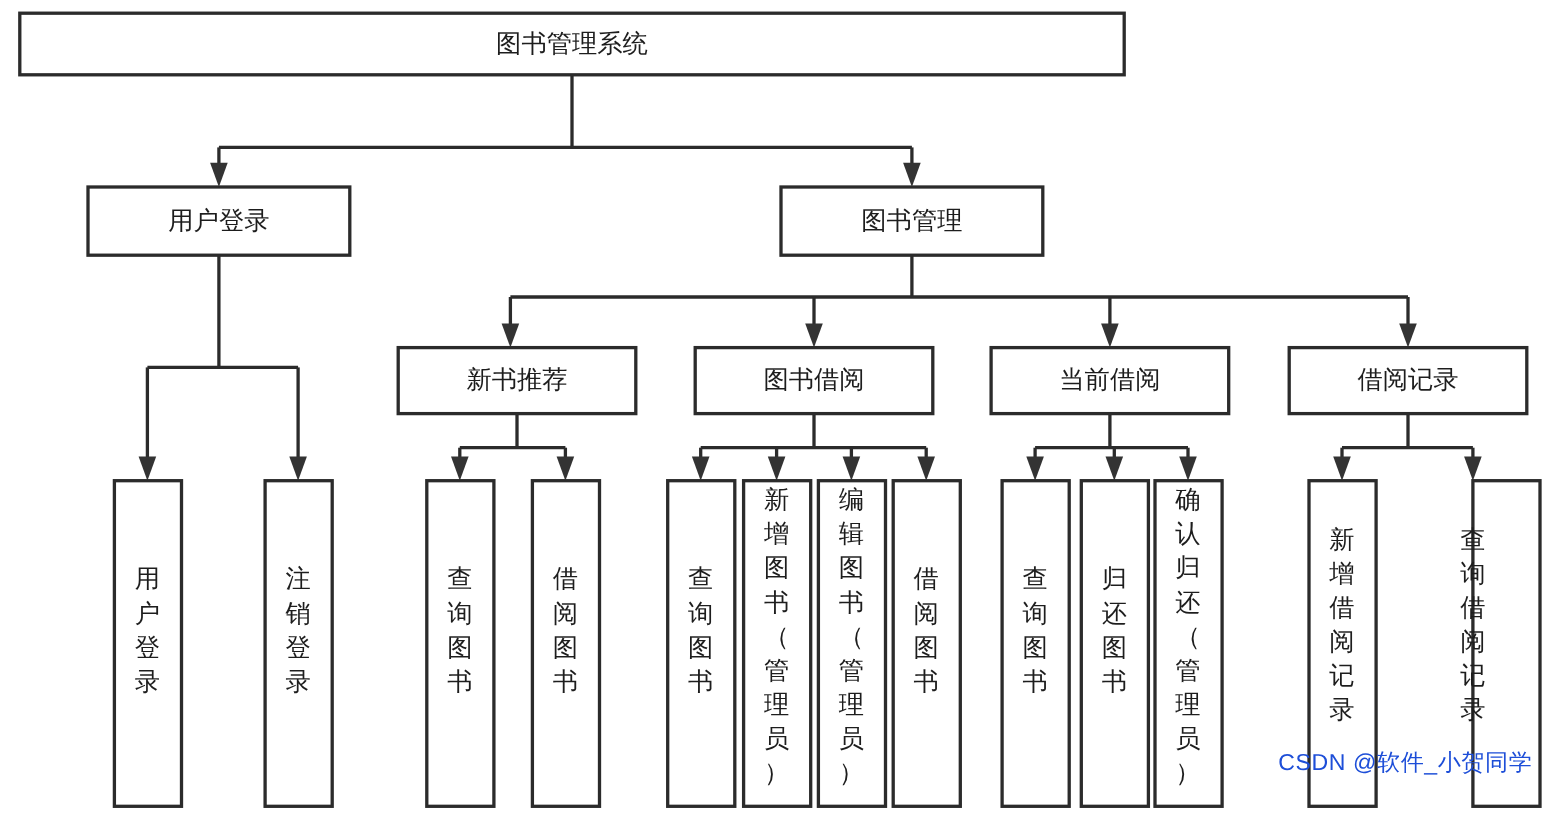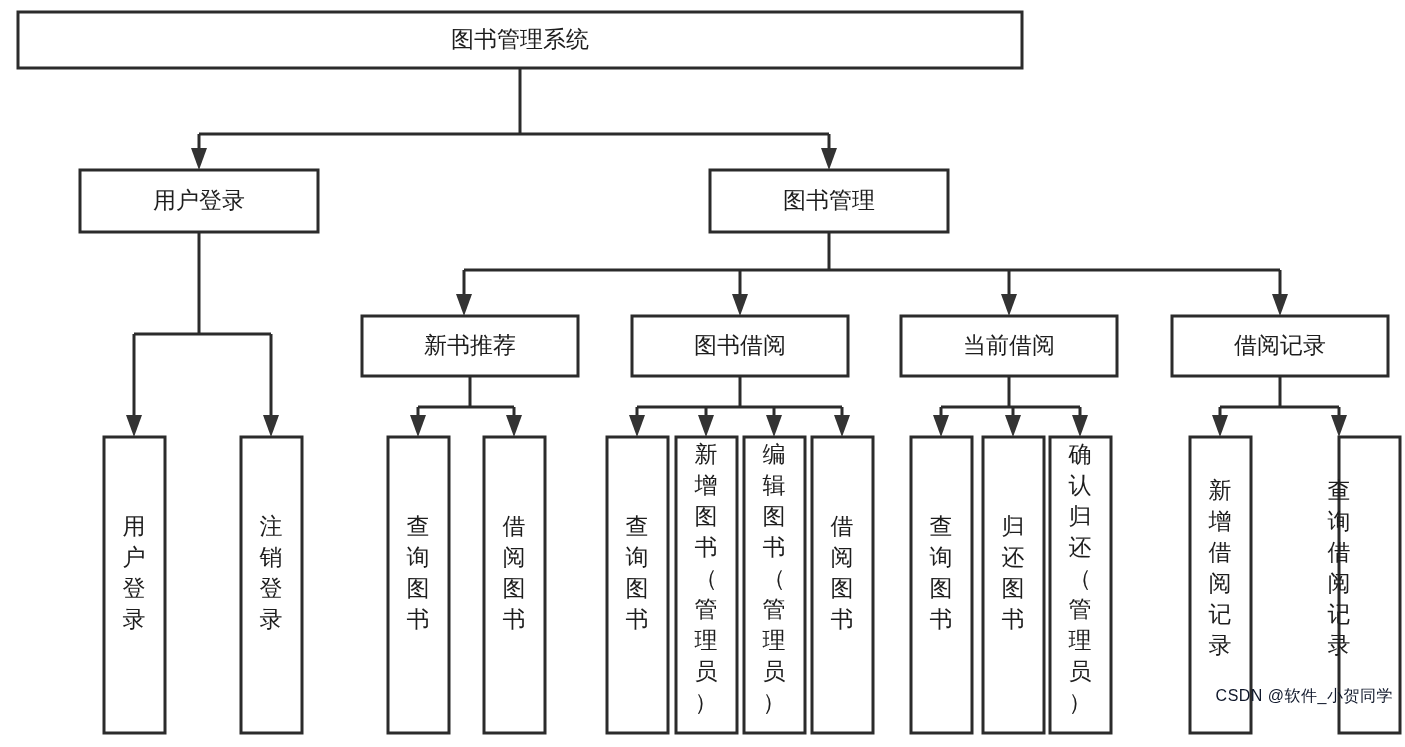--- a/index.html
+++ b/index.html
@@ -51,22 +51,22 @@
     font-family: "Liberation Sans", "DejaVu Sans", sans-serif;
     font-size: 23px;
     fill: #1d1d1d;
     text-anchor: middle;
   }
   .watermark {
     position: absolute;
     right: 12px;
     bottom: 7px;
     font-family: "Liberation Sans", "DejaVu Sans", sans-serif;
-    font-size: 16px;
-    color: #0f172a;
+    font-size: 21px;
+    color: #1d4ed8;
     letter-spacing: 0.5px;
     white-space: nowrap;
     user-select: none;
   }
 </style>
 </head>
 <body>
 
 <div id="diagram-root">
 

